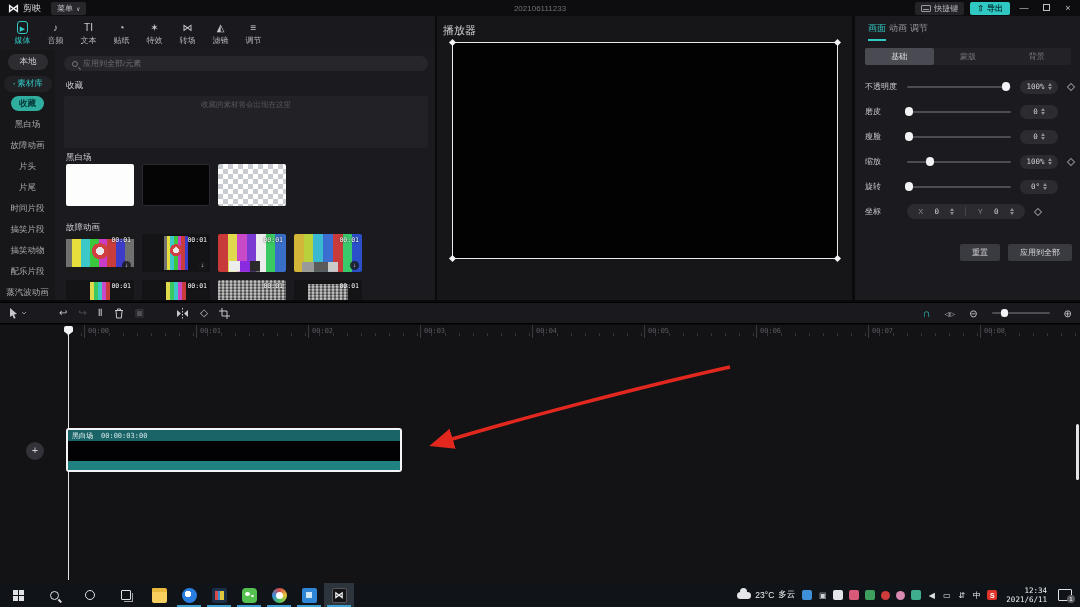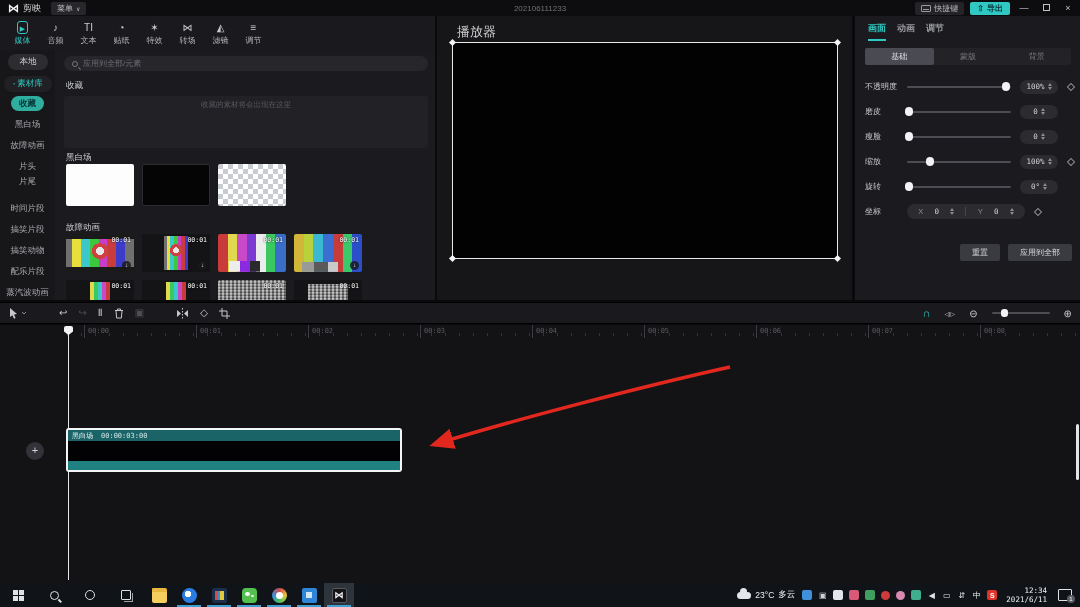--- a/index.html
+++ b/index.html
@@ -74,36 +74,36 @@
   .k-noise { background:
       repeating-linear-gradient(90deg, rgba(255,255,255,.28) 0 2px, rgba(0,0,0,.28) 2px 4px),
       repeating-linear-gradient(0deg,#a9a9a9 0 1px,#646464 1px 2px,#8f8f8f 2px 3px); }
   .k-noises { background:#141417; }
   .k-noises::before { content:""; position:absolute; left:14px; right:14px; top:4px; bottom:4px; background:
       repeating-linear-gradient(90deg, rgba(255,255,255,.28) 0 2px, rgba(0,0,0,.28) 2px 4px),
       repeating-linear-gradient(0deg,#a9a9a9 0 1px,#646464 1px 2px,#8f8f8f 2px 3px); }
 
   
   #player-panel { position:absolute; left:437px; top:16px; width:415px; height:284px; background:#161619; }
-  .pl-title { position:absolute; left:20px; top:7px; font-size:13px; color:#cfd0d3; }
+  .pl-title { position:absolute; left:6px; top:7px; font-size:11px; color:#cfd0d3; }
   .preview { position:absolute; left:15px; top:26px; width:386px; height:217px; background:#020203; border:1px solid #e9eaec; }
   .handle { position:absolute; width:5px; height:5px; background:#f2f3f5; transform:rotate(45deg); }
   .h-tl { left:-3px; top:-3px; } .h-tr { right:-3px; top:-3px; } .h-bl { left:-3px; bottom:-3px; } .h-br { right:-3px; bottom:-3px; }
   .pl-controls { position:absolute; left:0; bottom:8px; width:100%; height:16px; }
   .tc { position:absolute; left:12px; top:3px; font-family:"DejaVu Sans Mono",monospace; font-size:7.5px; }
   .tc-cur { color:var(--accent); } .tc-sep { color:#54555a; margin:0 3px; } .tc-total { color:#8e8f94; }
   .play-btn { position:absolute; left:50%; transform:translateX(-50%); top:0; color:#e8e9eb; font-size:10px; }
   .orig-btn { position:absolute; right:32px; top:1px; border:1px solid #7e7f84; border-radius:2px; color:#c4c5c9; font-size:7.5px; padding:0px 3px; }
   .fs-ic { position:absolute; right:12px; top:2px; width:9px; height:9px; }
   .fs-ic::before { content:""; position:absolute; left:0; top:0; width:3px; height:3px; border-left:1px solid #c4c5c9; border-top:1px solid #c4c5c9; }
   .fs-ic::after { content:""; position:absolute; right:0; bottom:0; width:3px; height:3px; border-right:1px solid #c4c5c9; border-bottom:1px solid #c4c5c9; }
 
   
   #props-panel { position:absolute; left:855px; top:16px; width:225px; height:284px; background:#1b1b1f; }
-  .ptabs { position:absolute; left:13px; top:6px; display:flex; gap:11px;font-weight:bold; }
+  .ptabs { position:absolute; left:13px; top:6px; display:flex; gap:3px; }
   .ptab { font-size:9px; color:#98999e; padding-bottom:4px; }
   .ptab.active { color:var(--accent); border-bottom:2px solid var(--accent); }
   .subtabs { position:absolute; left:10px; top:32px; width:206px; height:17px; background:#232327; border-radius:2px; display:flex; }
   .subtab { flex:1; display:flex; align-items:center; justify-content:center; font-size:8px; color:#77787d; border-radius:2px; }
   .subtab.active { background:#4a4a52; color:#e4e5e8; }
   .prows { position:absolute; left:10px; top:58px; right:6px; }
   .prow { height:25px; display:flex; align-items:center; }
   .p-label { width:42px; font-size:8px; color:#c6c7cb; flex:0 0 auto; }
   .strack { position:relative; width:104px; height:2px; background:#4c4d53; border-radius:1px; flex:0 0 auto; }
   .sthumb { position:absolute; top:-3.5px; width:8px; height:9px; background:#f2f3f5; border-radius:4px; margin-left:-4px; }
@@ -285,21 +285,21 @@
           </div>
 
           <div class="nav-item" style="top: 88px;">
             <span>故障动画</span>
           </div>
 
           <div class="nav-item" style="top: 109px;">
             <span>片头</span>
           </div>
 
-          <div class="nav-item" style="top: 124px;">
+          <div class="nav-item" style="top: 130px;">
             <span>片尾</span>
           </div>
 
           <div class="nav-item" style="top: 151px;">
             <span>时间片段</span>
           </div>
 
           <div class="nav-item" style="top: 172px;">
             <span>搞笑片段</span>
           </div>

